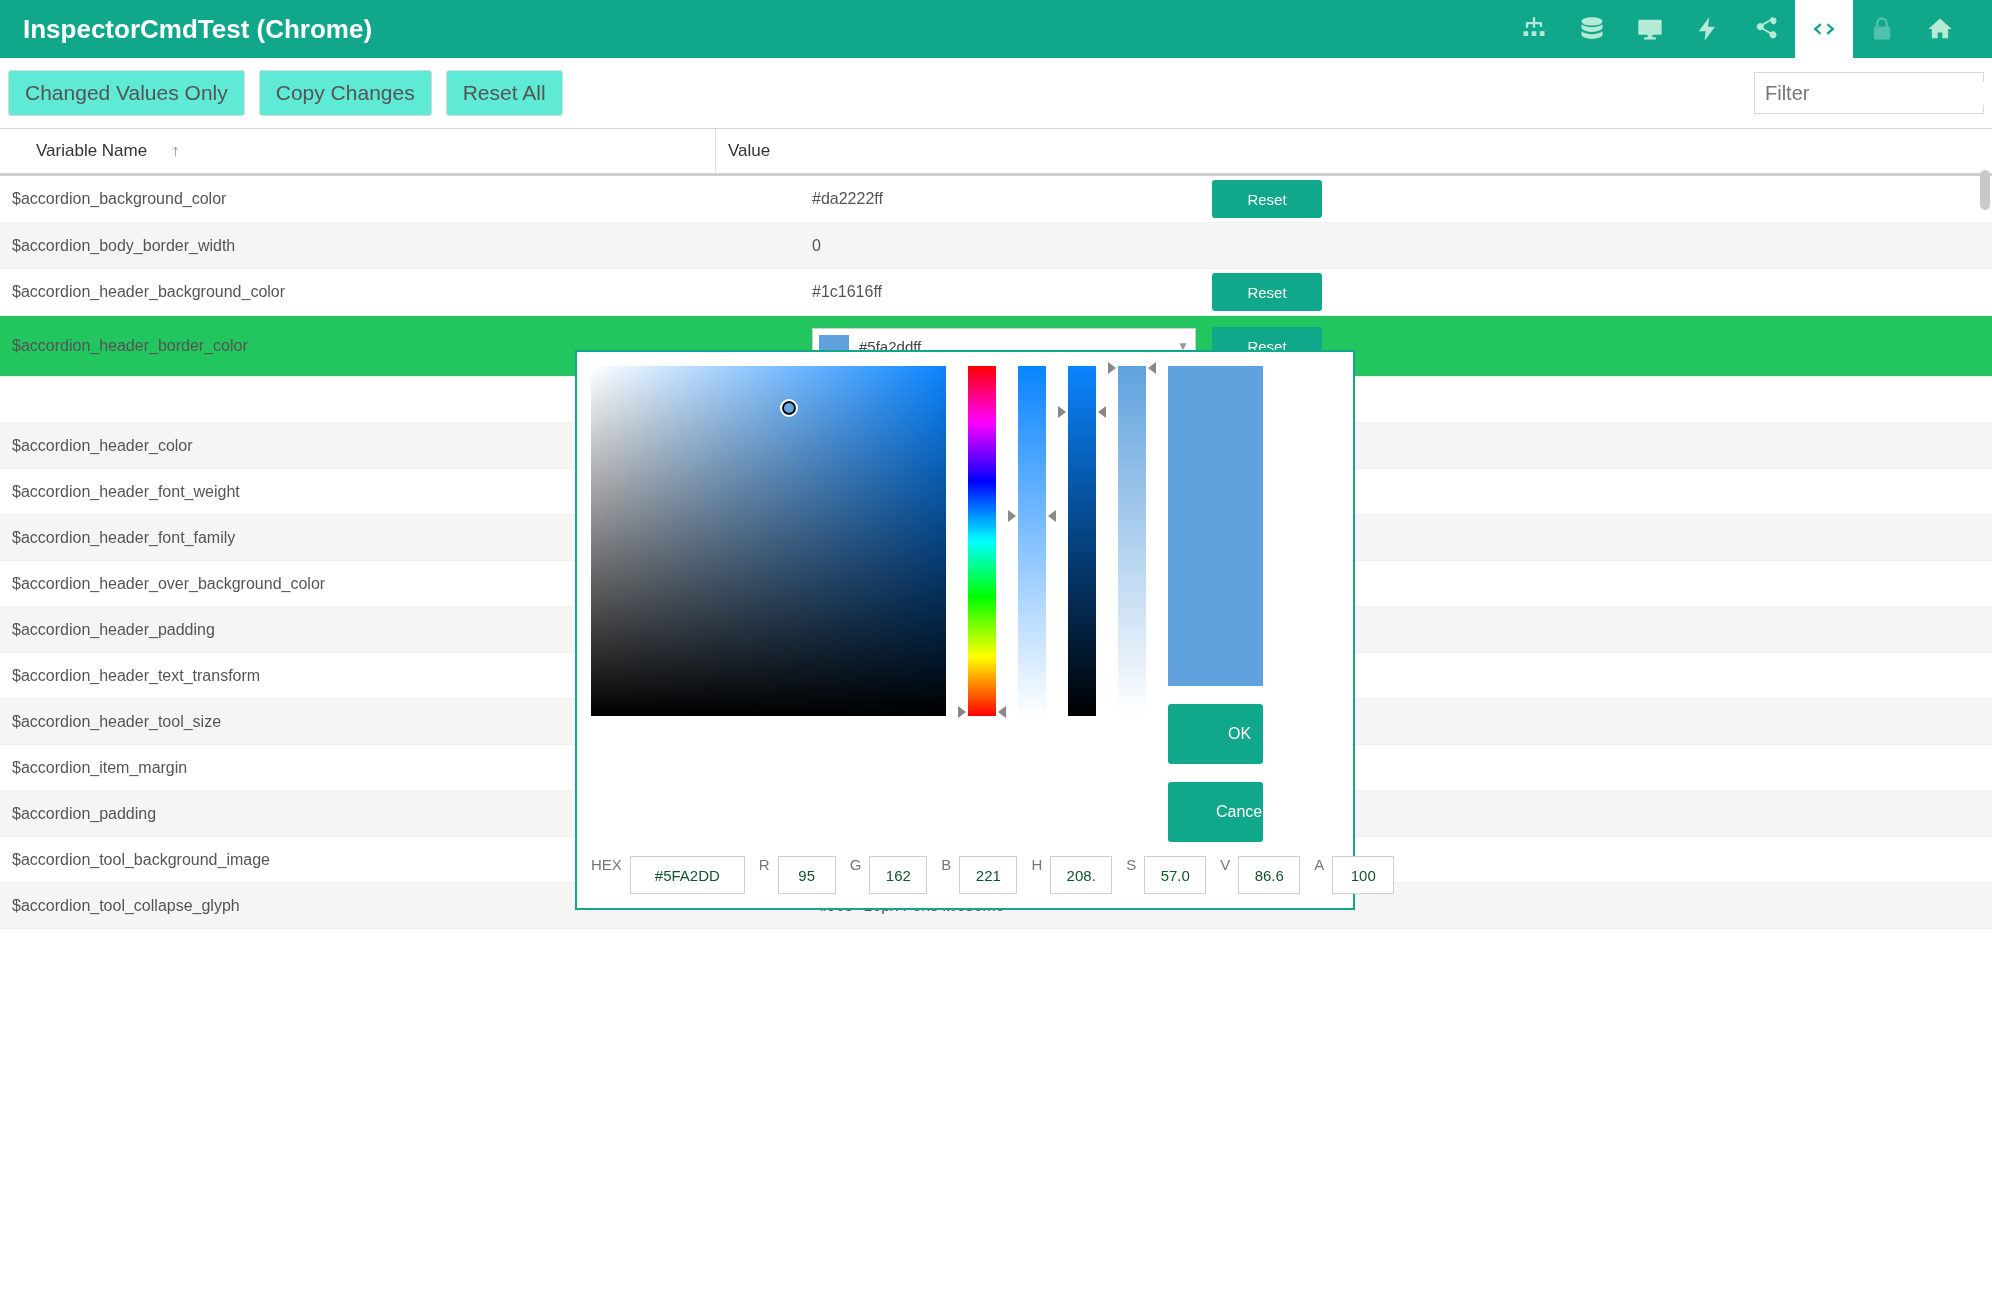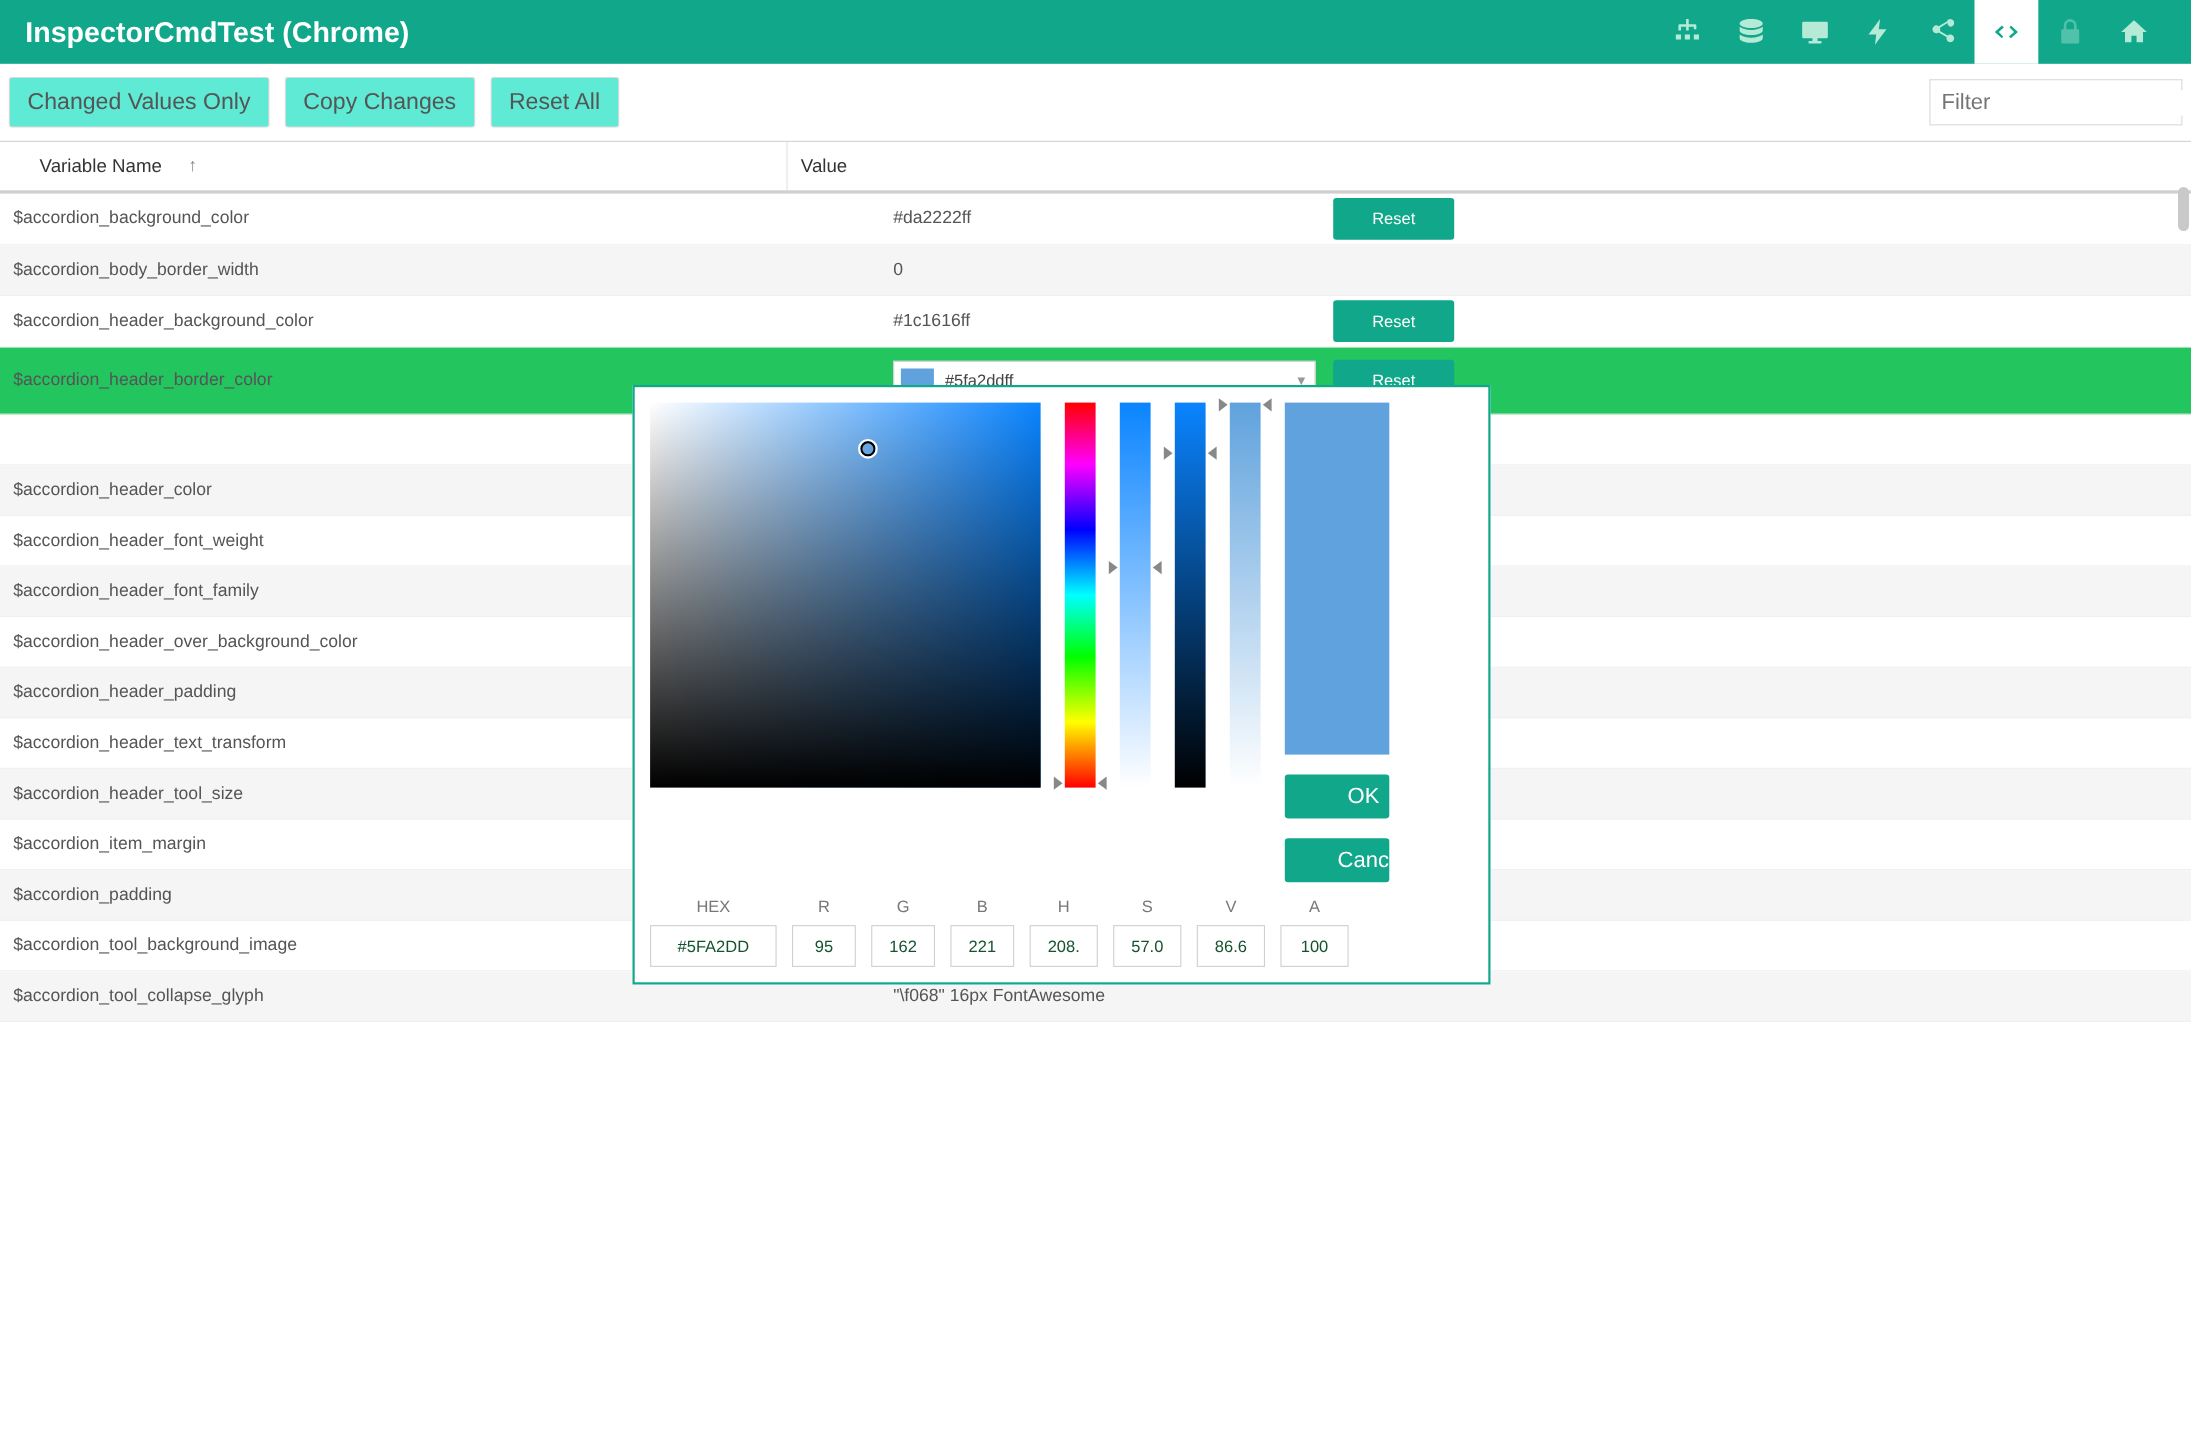--- a/index.html
+++ b/index.html
@@ -61,24 +61,24 @@
   .hue { background: linear-gradient(to bottom, #ff0000 0%, #ff00ff 16%, #0000ff 33%, #00ffff 50%, #00ff00 66%, #ffff00 83%, #ff0000 100%); }
   .sat { background: linear-gradient(to bottom, #0a84ff, #ffffff); }
   .val { background: linear-gradient(to bottom, #0a84ff, #000000); }
   .alpha { background: linear-gradient(to bottom, #5fa2dd, #ffffff); }
   .vslider .vh { position:absolute; left:-8px; right:-8px; height:0; }
   .vslider .vh::before, .vslider .vh::after { content:''; position:absolute; top:-6px; width:0;height:0; border-top:6px solid transparent; border-bottom:6px solid transparent; }
   .vslider .vh::before { left:-2px; border-left:8px solid #888; }
   .vslider .vh::after { right:-2px; border-right:8px solid #888; }
   .preview { width:95px; height:320px; background:#5fa2dd; }
   .okcol { display:flex; flex-direction:column; gap:18px; align-items:stretch; }
-  .okbtn, .cancelbtn { background:#10a78a; color:#fff; border:none; border-radius:3px; height:40px; width:95px; font-size:20px; cursor:pointer;padding-left:48px; }
+  .okbtn, .cancelbtn { background:#10a78a; color:#fff; border:none; border-radius:3px; height:60px; width:95px; font-size:16px; cursor:pointer;padding-left:48px; }
 
   .picker-bottom { display:flex; gap:14px; margin-top:14px; align-items:flex-end; }
-  .pcol { display:flex; flex-direction:column; align-items:center; gap:8px; }
+  .pcol { display:flex; flex-direction:row; align-items:flex-start; gap:8px; }
   .pcol label { color:#777; font-size:15px; }
   .pcol input { border:1px solid #cfcfcf; height:38px; text-align:center; font-size:15px; color:#14532d; }
   .w-hex { width:115px; } .w-rgb { width:58px; } .w-hsv { width:62px; }
 
   .scrolltrack { position:absolute; right:2px; top:170px; width:10px; height:40px; background:#c9c9c9; border-radius:5px; }
 </style>
 </head>
 <body>
 
 <div class="topbar">

